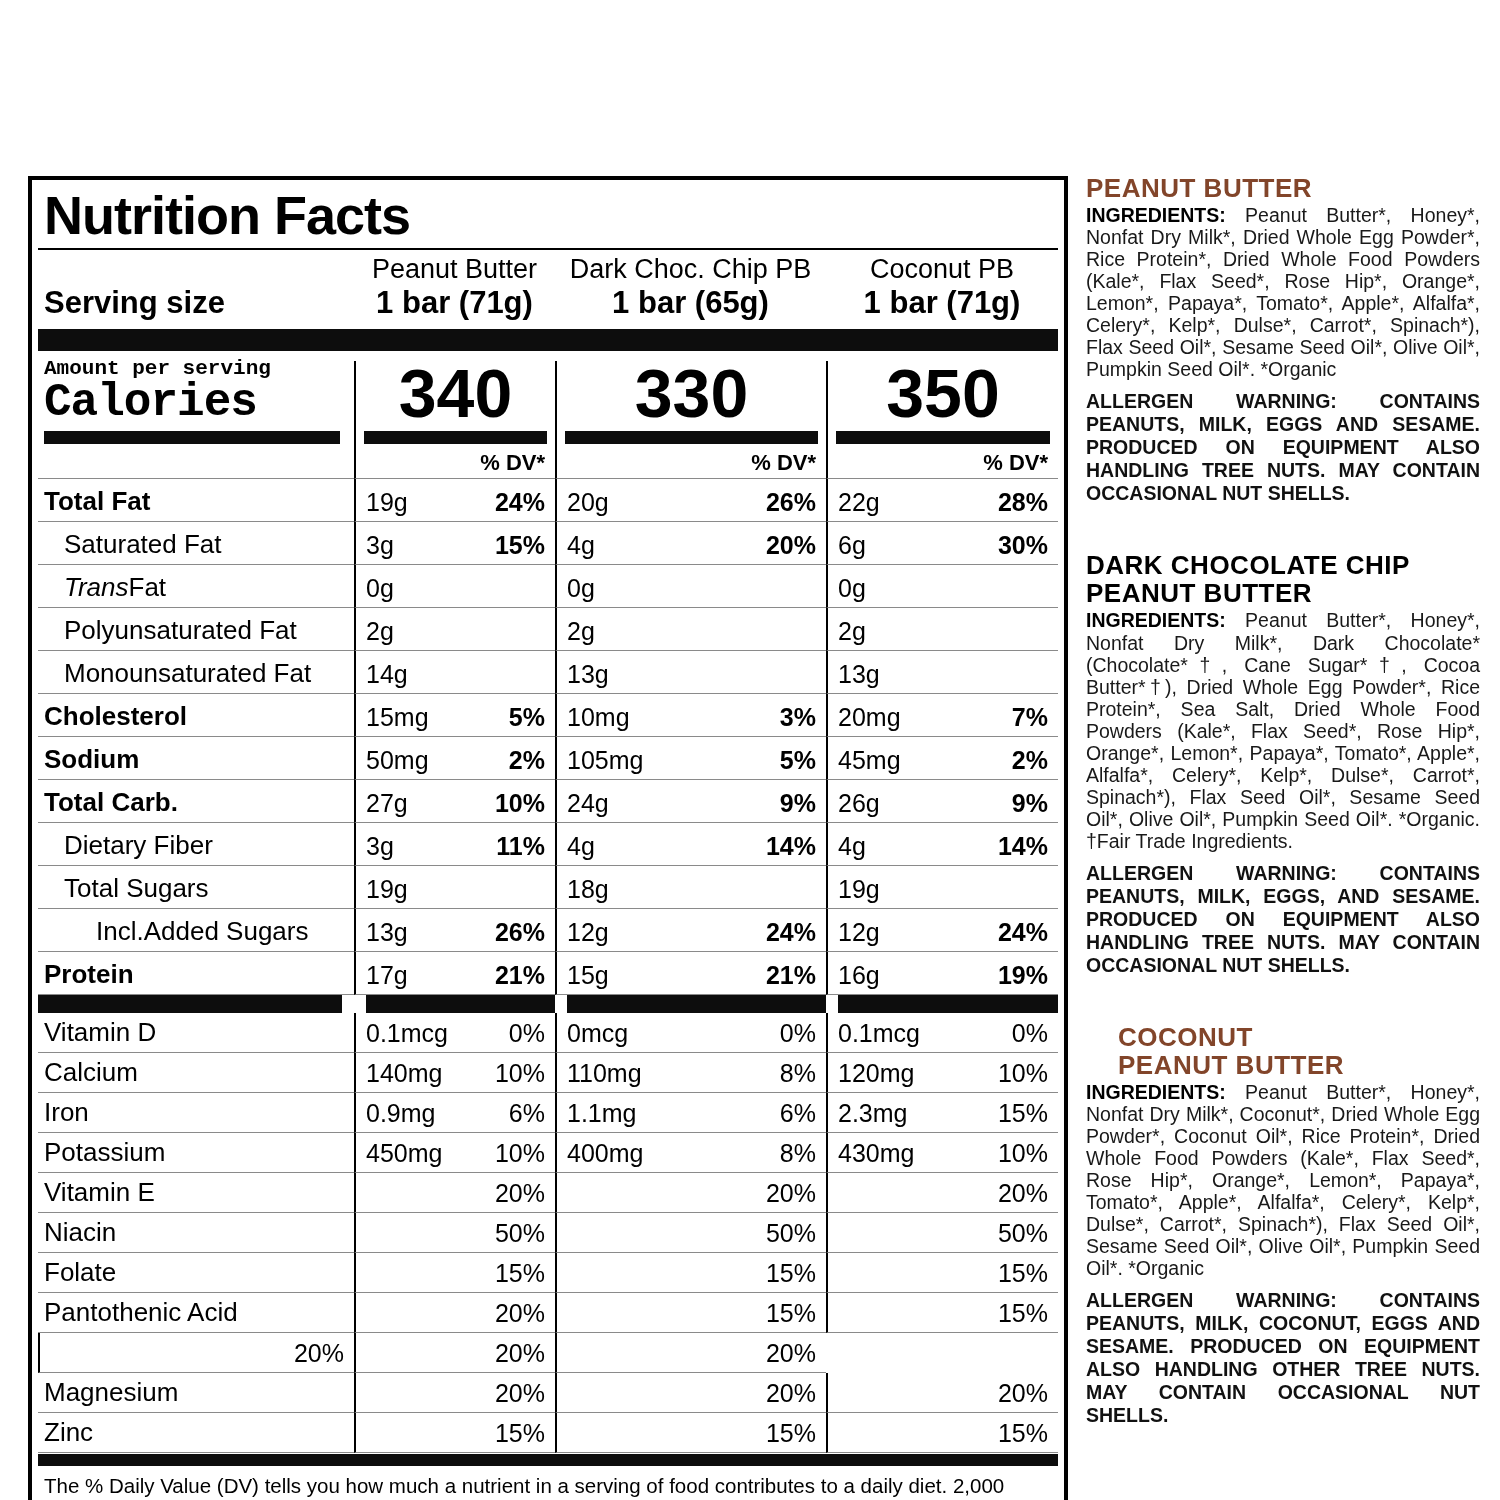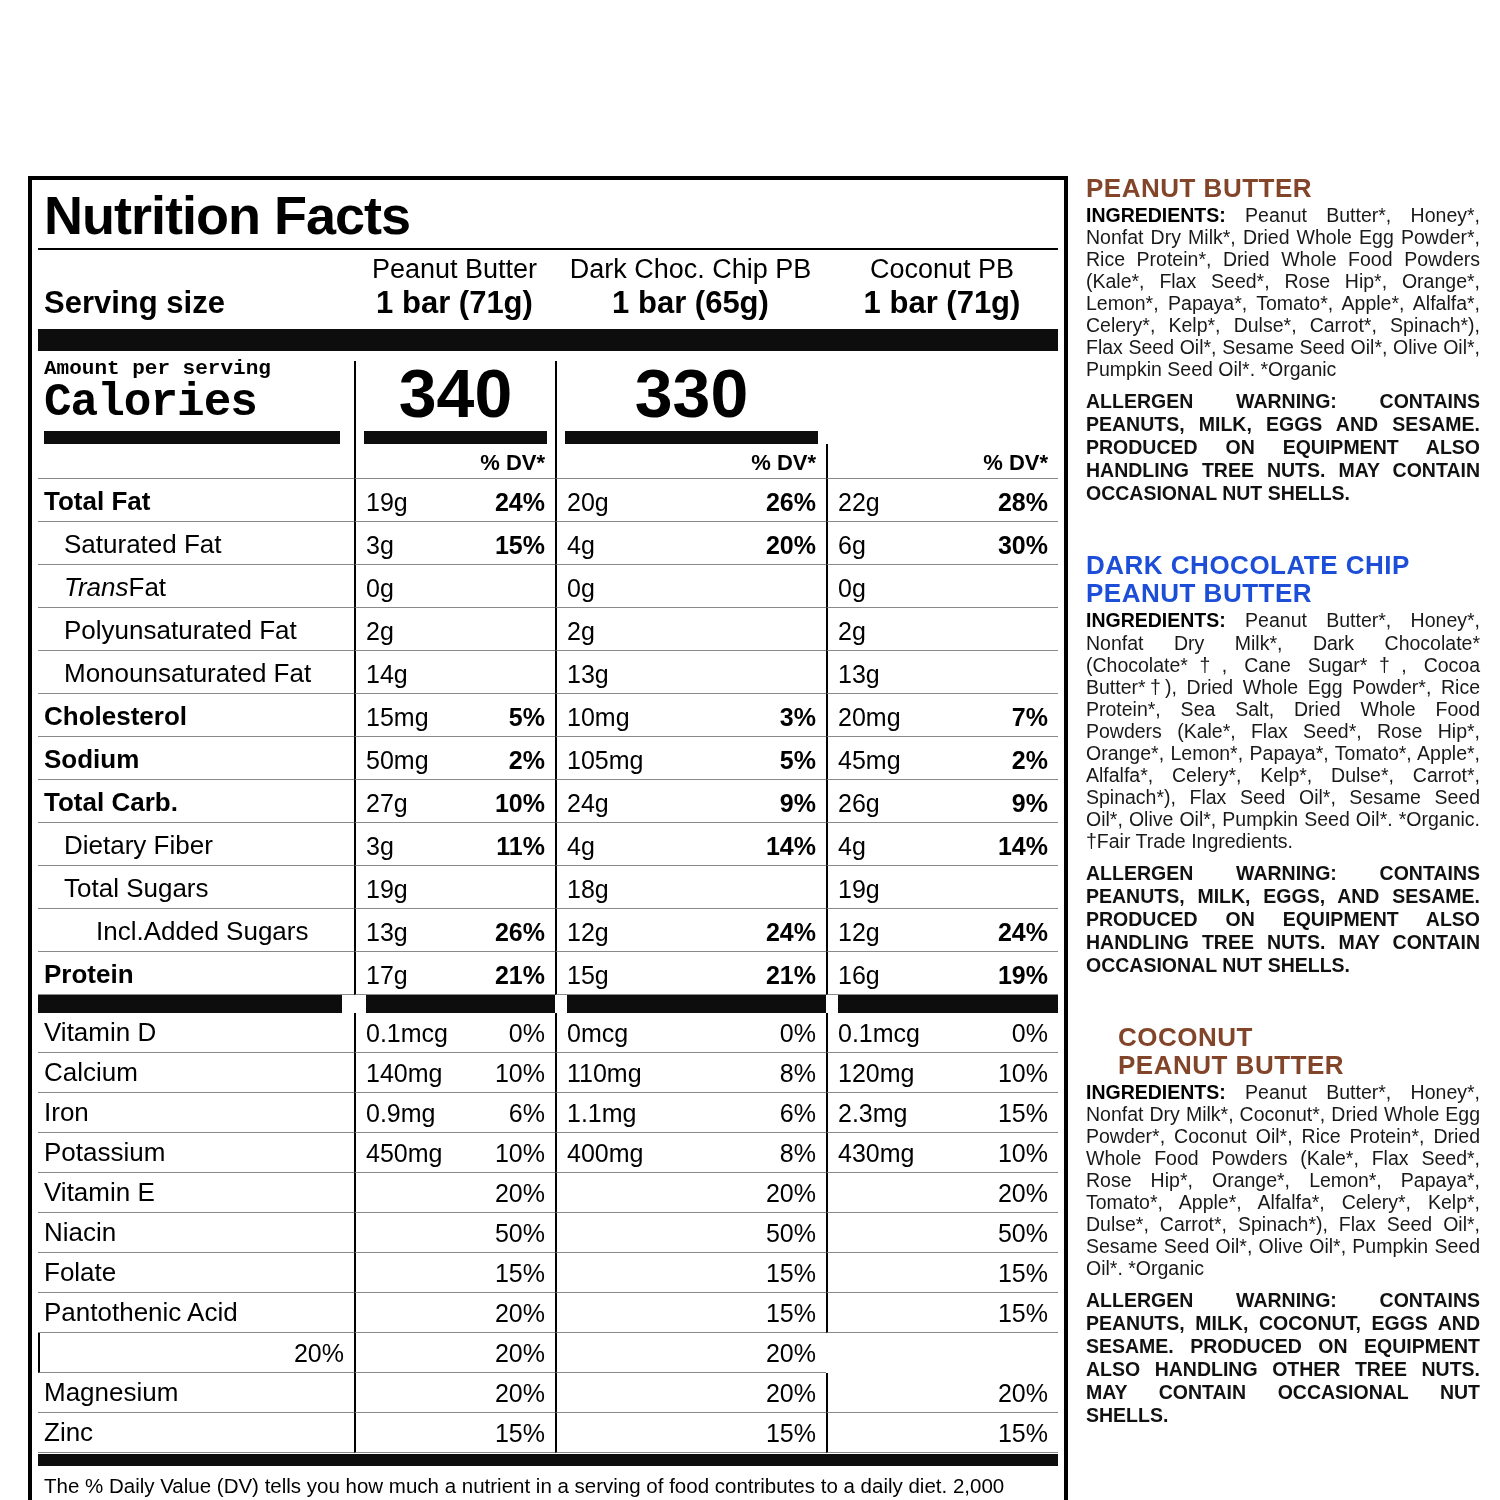--- a/index.html
+++ b/index.html
@@ -115,20 +115,24 @@
       <div class="cal-word">Calories</div>
       <div class="calbar"></div>
     </div>
 
   <div class="cal-vcell">
     <div class="cal-num">340</div>
     <div class="calbar"></div>
   </div>
       <div class="cal-vcell">
     <div class="cal-num">330</div>
+    <div class="calbar"></div>
+  </div>
+      <div class="cal-vcell">
+    <div class="cal-num">350</div>
     <div class="calbar"></div>
   </div>
     </div>
 
   <div class="g-row dv-row">
     <div class="cell dv-spacer"></div>
 
   <div class="cell dv-cell">% DV*</div>
       <div class="cell dv-cell">% DV*</div>
       <div class="cell dv-cell">% DV*</div>
@@ -559,21 +563,21 @@
   <div class="footnote">The % Daily Value (DV) tells you how much a nutrient in a serving of food contributes to a daily diet. 2,000 calories a day is used for general nutrition advice.</div>
 </div>
 
 <div class="panel" id="panel-mount">
     <div class="sec">
     <h3 style="color: rgb(130, 69, 42);">PEANUT BUTTER</h3>
     <p class="ing"><b>INGREDIENTS:</b> <span>Peanut Butter*, Honey*, Nonfat Dry Milk*, Dried Whole Egg Powder*, Rice Protein*, Dried Whole Food Powders (Kale*, Flax Seed*, Rose Hip*, Orange*, Lemon*, Papaya*, Tomato*, Apple*, Alfalfa*, Celery*, Kelp*, Dulse*, Carrot*, Spinach*), Flax Seed Oil*, Sesame Seed Oil*, Olive Oil*, Pumpkin Seed Oil*. *Organic</span></p>
     <p class="allergen">ALLERGEN WARNING: CONTAINS PEANUTS, MILK, EGGS AND SESAME. PRODUCED ON EQUIPMENT ALSO HANDLING TREE NUTS. MAY CONTAIN OCCASIONAL NUT SHELLS.</p>
   </div>
     <div class="sec">
-    <h3 style="color: #1d4ed8;">DARK CHOCOLATE CHIP
+    <h3 style="color: #000000;">DARK CHOCOLATE CHIP
 PEANUT BUTTER</h3>
     <p class="ing"><b>INGREDIENTS:</b> <span>Peanut Butter*, Honey*, Nonfat Dry Milk*, Dark Chocolate* (Chocolate*†, Cane Sugar*†, Cocoa Butter*†), Dried Whole Egg Powder*, Rice Protein*, Sea Salt, Dried Whole Food Powders (Kale*, Flax Seed*, Rose Hip*, Orange*, Lemon*, Papaya*, Tomato*, Apple*, Alfalfa*, Celery*, Kelp*, Dulse*, Carrot*, Spinach*), Flax Seed Oil*, Sesame Seed Oil*, Olive Oil*, Pumpkin Seed Oil*. *Organic. †Fair Trade Ingredients.</span></p>
     <p class="allergen">ALLERGEN WARNING: CONTAINS PEANUTS, MILK, EGGS, AND SESAME. PRODUCED ON EQUIPMENT ALSO HANDLING TREE NUTS. MAY CONTAIN OCCASIONAL NUT SHELLS.</p>
   </div>
     <div class="sec">
     <h3 style="color: rgb(130, 69, 42); margin-left: 32px;">COCONUT
 PEANUT BUTTER</h3>
     <p class="ing"><b>INGREDIENTS:</b> <span>Peanut Butter*, Honey*, Nonfat Dry Milk*, Coconut*, Dried Whole Egg Powder*, Coconut Oil*, Rice Protein*, Dried Whole Food Powders (Kale*, Flax Seed*, Rose Hip*, Orange*, Lemon*, Papaya*, Tomato*, Apple*, Alfalfa*, Celery*, Kelp*, Dulse*, Carrot*, Spinach*), Flax Seed Oil*, Sesame Seed Oil*, Olive Oil*, Pumpkin Seed Oil*. *Organic</span></p>
     <p class="allergen">ALLERGEN WARNING:  CONTAINS PEANUTS, MILK, COCONUT, EGGS AND SESAME.  PRODUCED ON EQUIPMENT ALSO HANDLING OTHER TREE NUTS. MAY CONTAIN OCCASIONAL NUT SHELLS.</p>
   </div>

